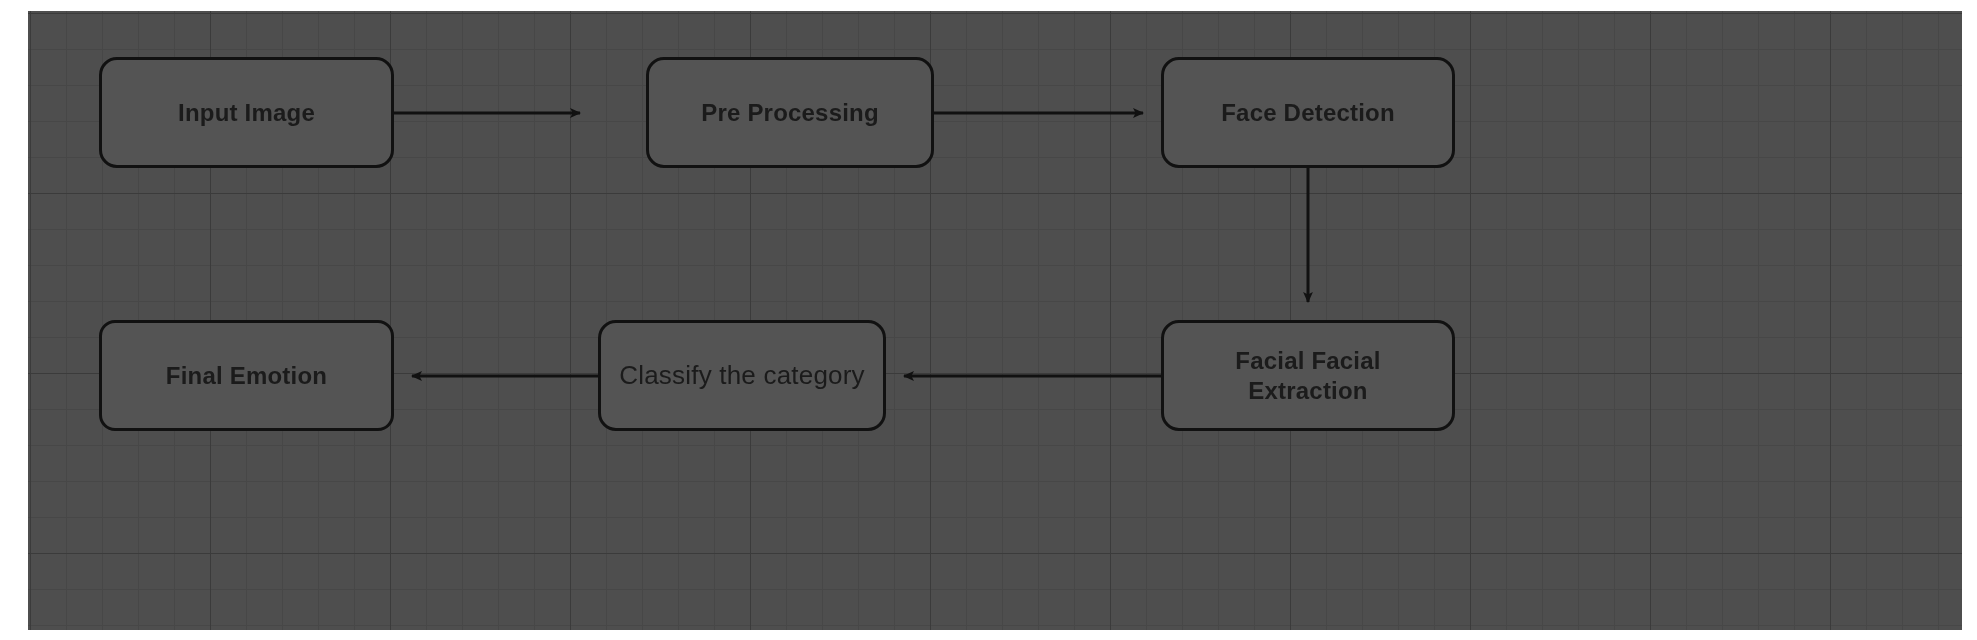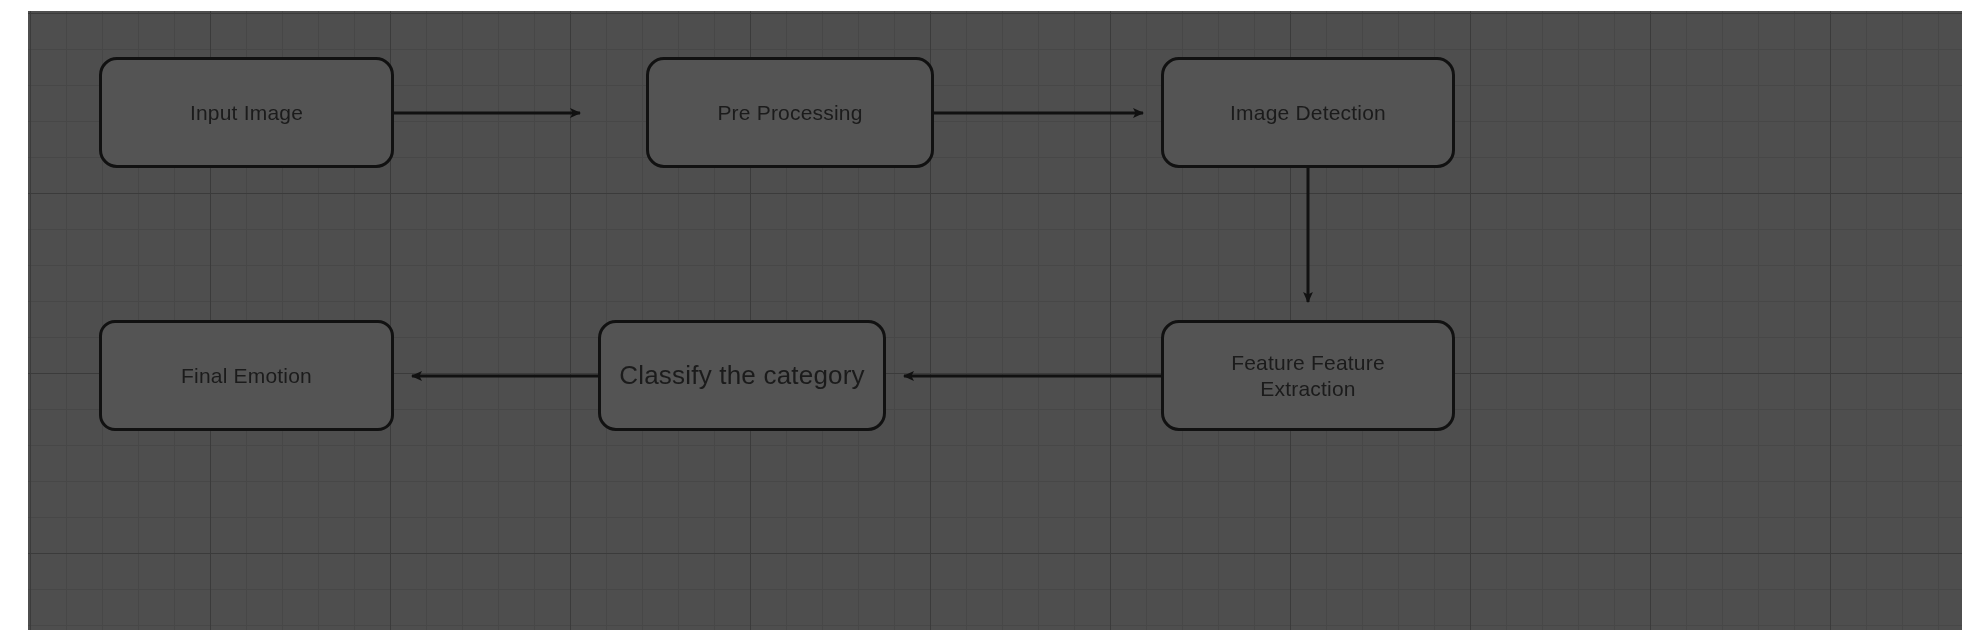--- a/index.html
+++ b/index.html
@@ -62,22 +62,22 @@
     position: absolute;
     box-sizing: border-box;
     background: #545454;
     border: 3px solid #111111;
     border-radius: 18px;
     display: flex;
     align-items: center;
     justify-content: center;
     text-align: center;
     color: #1b1b1b;
-    font-size: 21px;
-    font-weight: normal;
+    font-size: 24px;
+    font-weight: bold;
     letter-spacing: 0.2px;
     line-height: 1.22;
     padding: 4px 10px;
   }
   .node.regular {
     font-weight: normal;
     font-size: 26px;
     text-align: center;
   }
   .node-label {
@@ -121,25 +121,25 @@
 
     <div class="node" id="node-input-image" style="left: 71px; top: 46px; width: 295px; height: 111px;">
       <span class="node-label">Input Image</span>
     </div>
 
     <div class="node" id="node-pre-processing" style="left: 570px; top: 46px; width: 288px; height: 111px; margin-left: 48px;">
       <span class="node-label">Pre Processing</span>
     </div>
 
     <div class="node" id="node-face-detection" style="left: 1133px; top: 46px; width: 294px; height: 111px;">
-      <span class="node-label">Image Detection</span>
+      <span class="node-label">Face Detection</span>
     </div>
 
     <div class="node" id="node-facial-feature-extraction" style="left: 1133px; top: 309px; width: 294px; height: 111px;">
-      <span class="node-label">Feature Feature
+      <span class="node-label">Facial Facial
 Extraction</span>
     </div>
 
     <div class="node regular" id="node-classify-the-category" style="left: 570px; top: 309px; width: 288px; height: 111px;">
       <span class="node-label">Classify the category</span>
     </div>
 
     <div class="node" id="node-final-emotion" style="left: 71px; top: 309px; width: 295px; height: 111px; border-radius: 16px;">
       <span class="node-label">Final Emotion</span>
     </div>

